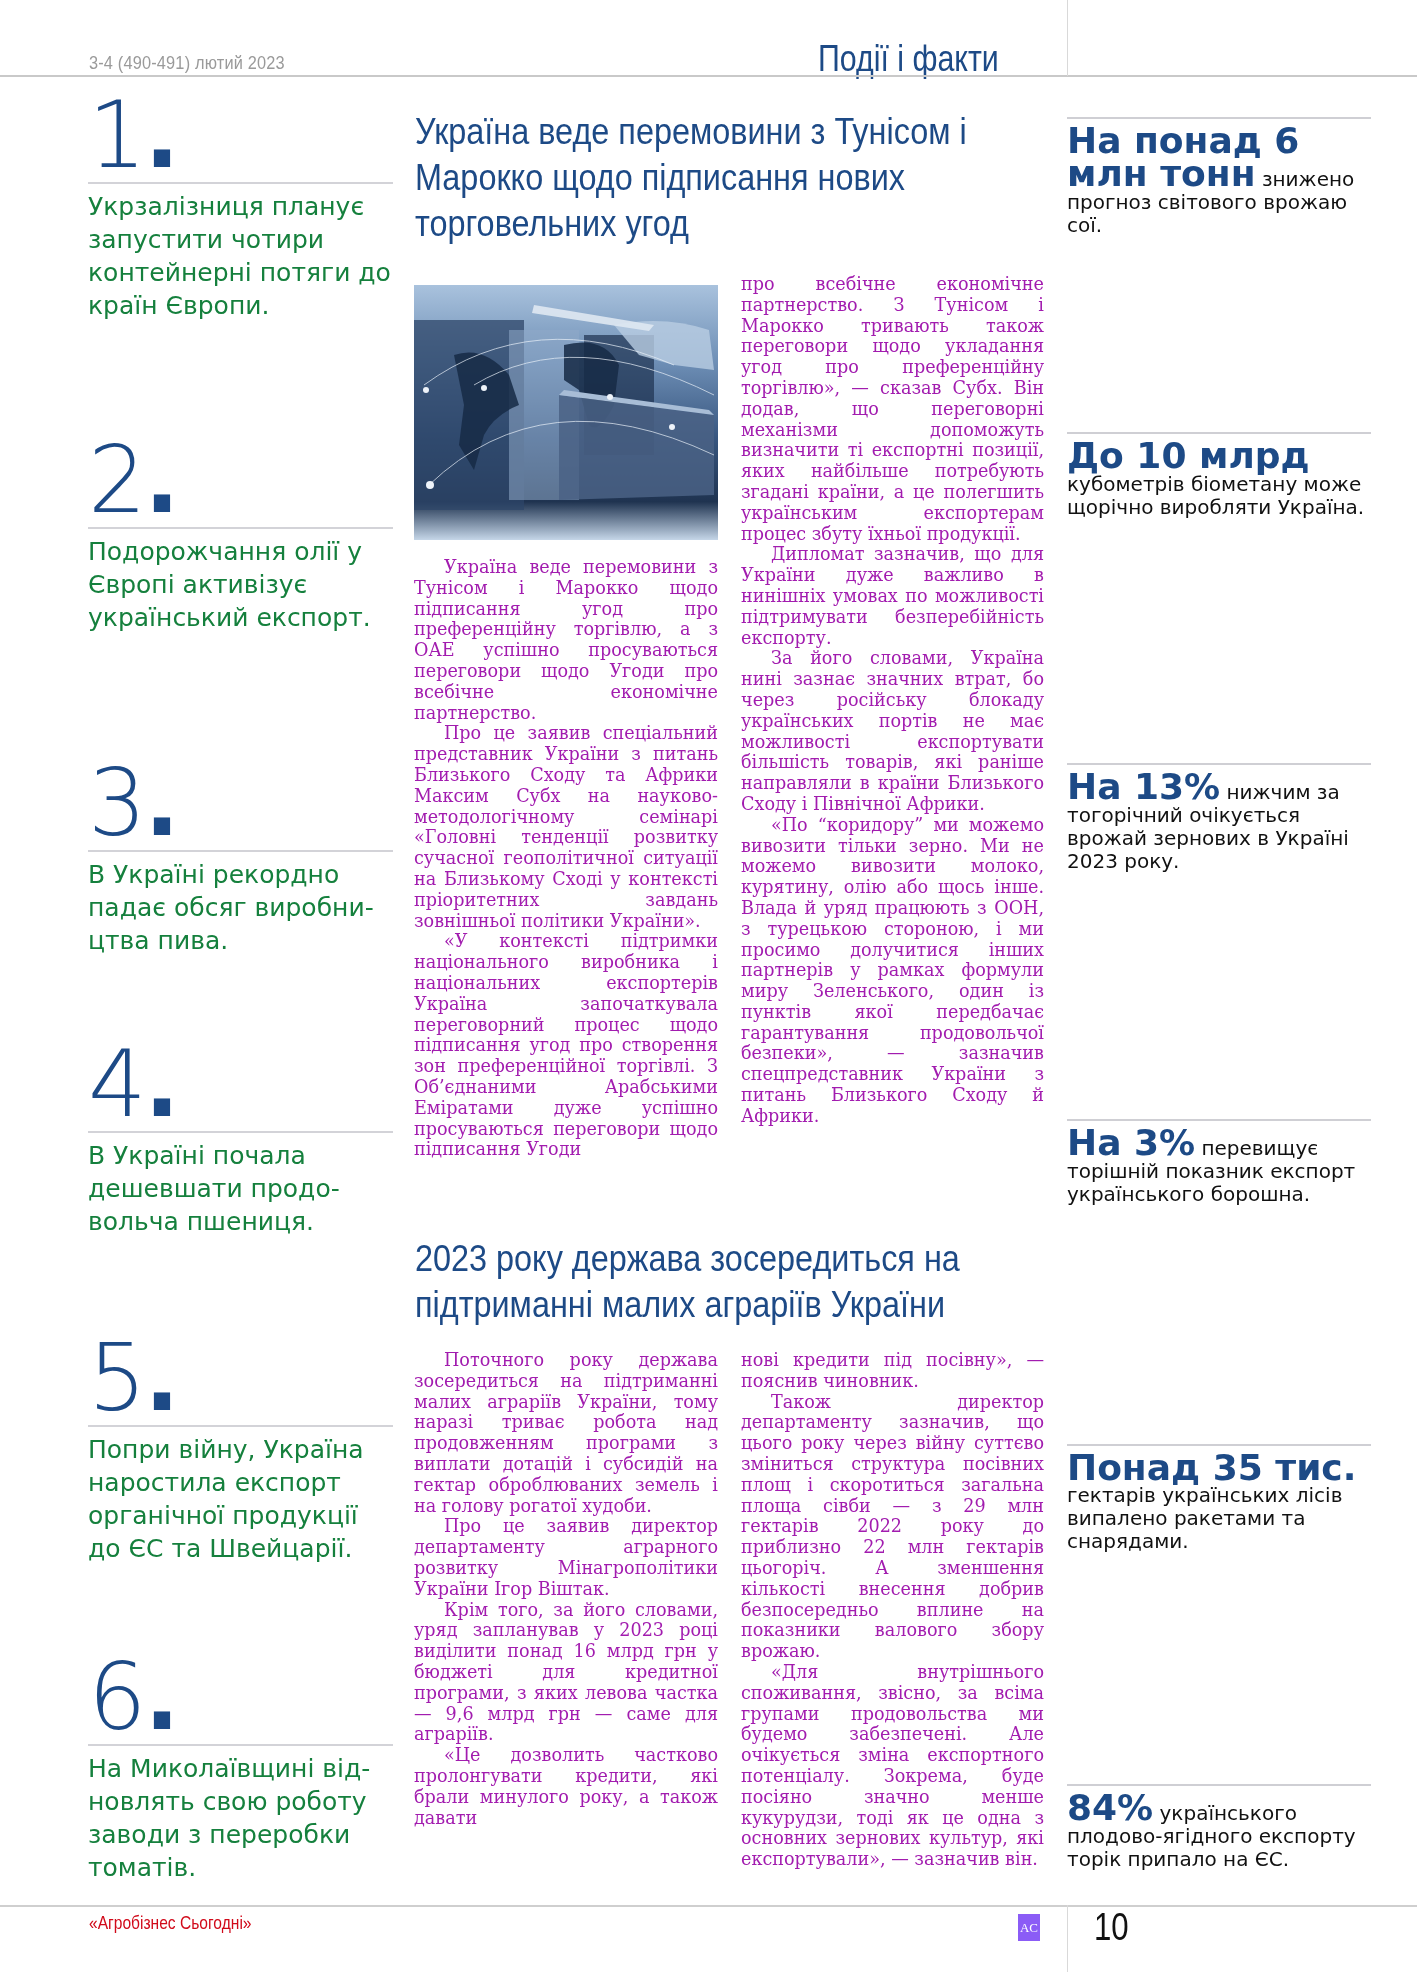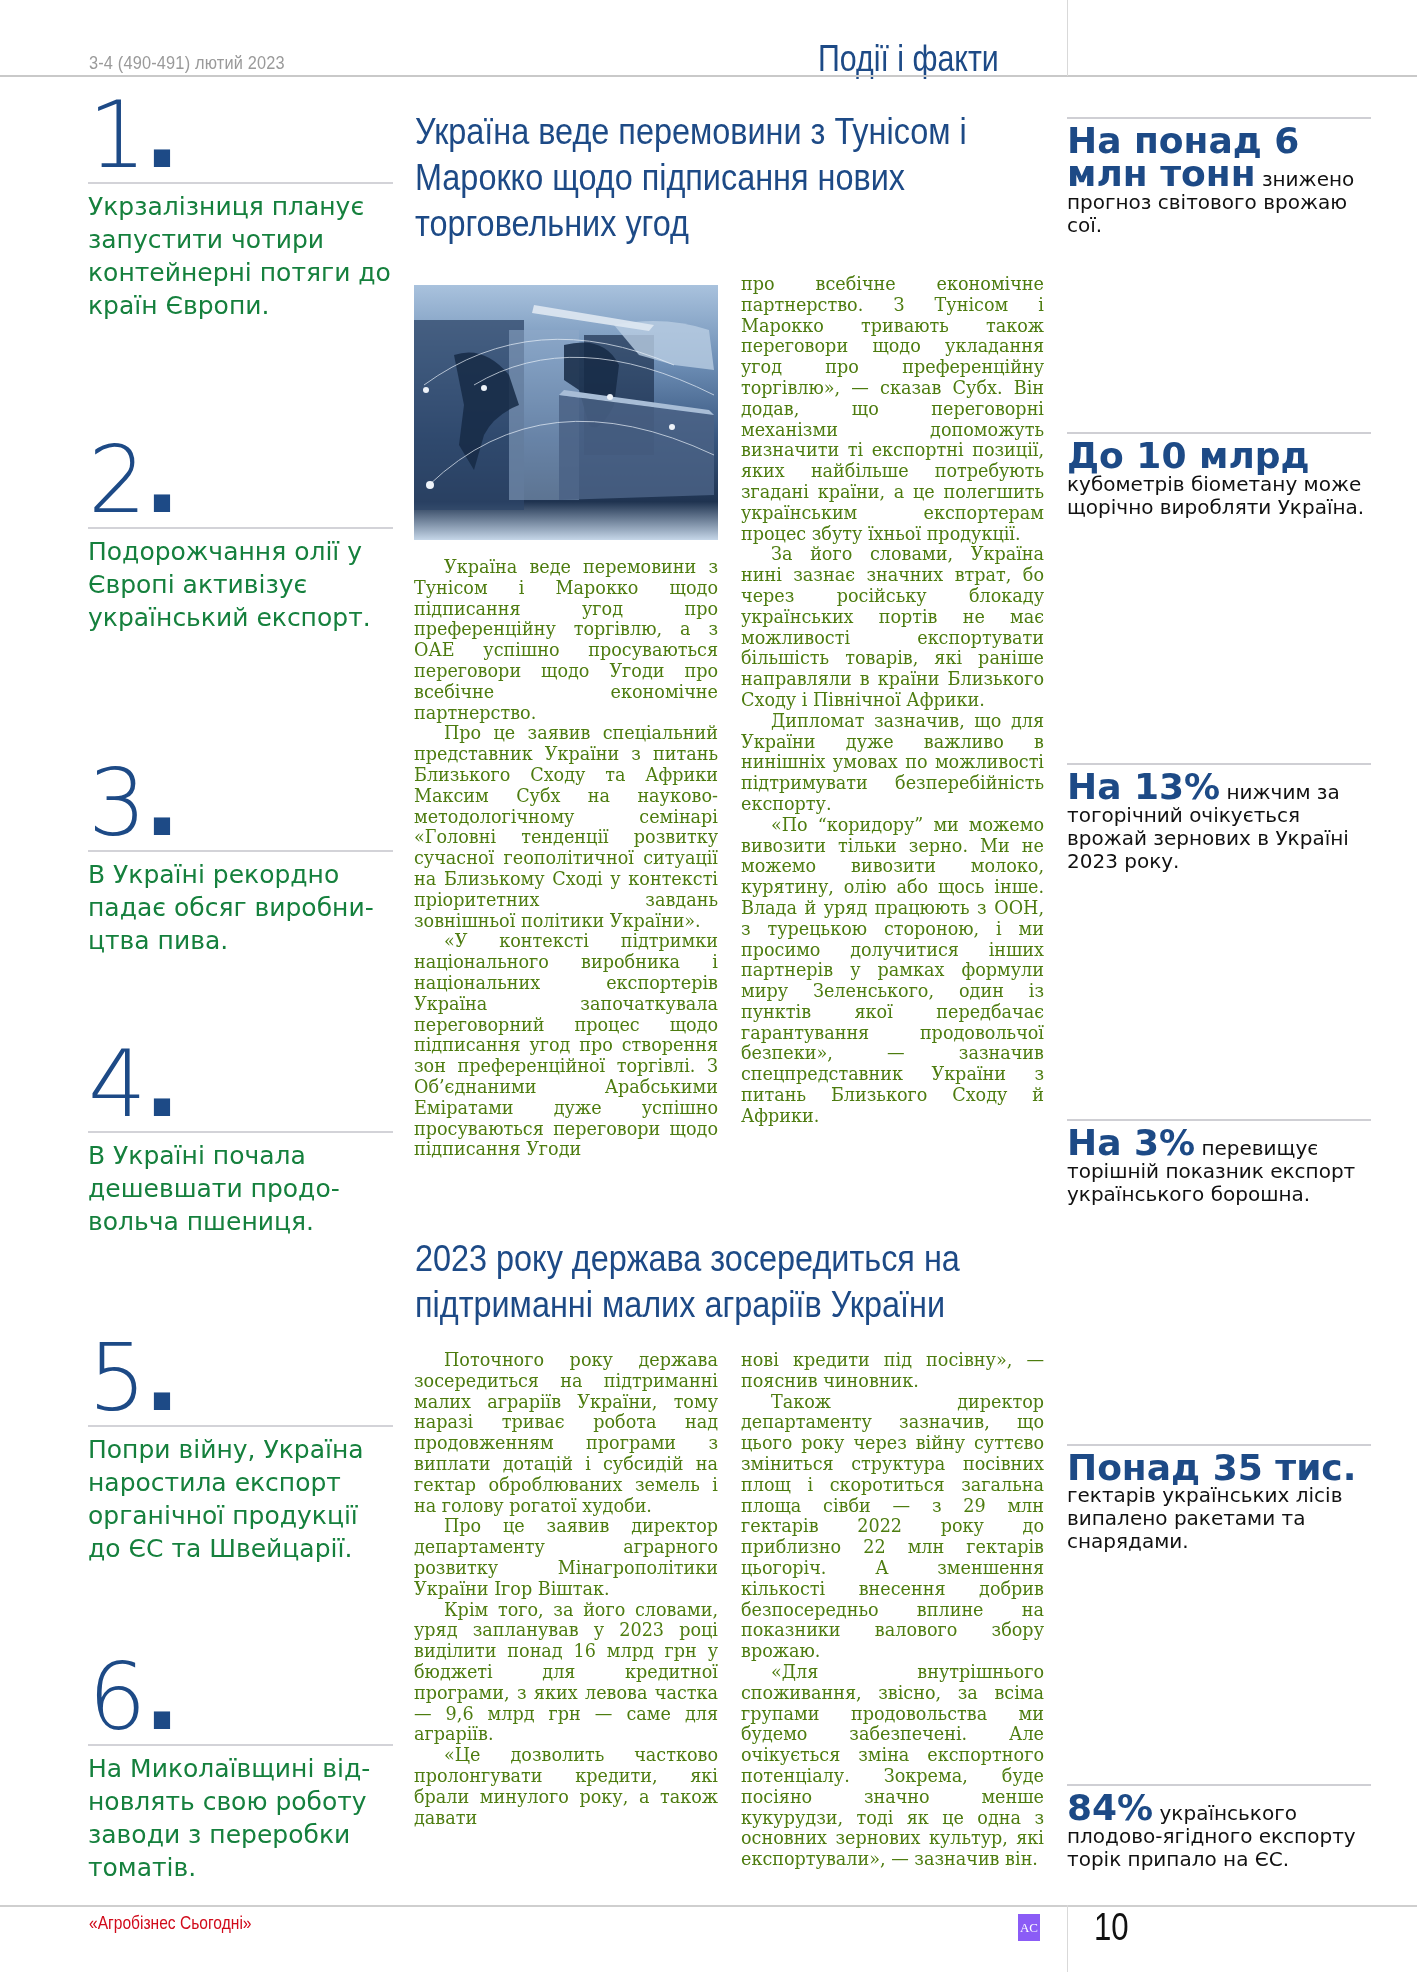--- a/index.html
+++ b/index.html
@@ -16,21 +16,21 @@
   .news-item { position: absolute; left: 88px; width: 305px; }
   .news-num { font-family: "DejaVu Sans", sans-serif; font-size: 92px; line-height: 80px; color: #1d4a86; font-weight: 300; letter-spacing: -2px; height: 86px; }
   .news-num .dot { font-weight: bold; }
   .news-rule { height: 2px; background: #d3d3d8; width: 305px; margin-bottom: 6px; }
   .news-text { font-family: "DejaVu Sans", sans-serif; font-size: 25px; line-height: 33px; color: #15803d; }
 
   
   .article-title { position: absolute; left: 415px; width: 640px; font-family: "Liberation Sans", sans-serif; font-size: 36px; line-height: 46px; color: #1d4a86; transform: scaleX(0.9); transform-origin: left; width: 712px; }
   .article-img { position: absolute; left: 414px; top: 285px; width: 304px; height: 255px; overflow: hidden;
      background: linear-gradient(180deg, #a9c2dd 0%, #6e8fb6 30%, #38567f 60%, #1f3350 85%, #c5d6e8 100%); }
-  .col { position: absolute; font-family: "DejaVu Serif", serif; font-size: 17.6px; line-height: 20.8px; color: #4d7c0f; text-align: justify; hyphens: manual; }
+  .col { position: absolute; font-family: "DejaVu Serif", serif; font-size: 17.6px; line-height: 20.8px; color: #a21caf; text-align: justify; hyphens: manual; }
   .col p { text-indent: 30px; }
   .col p.cont { text-indent: 0; }
 
   
   .fact { position: absolute; left: 1067px; width: 304px; }
   .fact-rule { height: 2px; background: #cfcfd4; margin-bottom: 6px; }
   .fact-body { font-family: "DejaVu Sans", sans-serif; font-size: 20px; line-height: 23px; color: #111; }
   .fact-big { font-family: "DejaVu Sans", sans-serif; font-weight: bold; font-size: 36px; line-height: 32px; color: #1d4a86; }
 
   
@@ -104,22 +104,22 @@
     </g>
   </svg>
 </div>
 <div class="col" style="left:414px; top:557px; width:304px;">
   <p>Україна веде перемовини з Тунісом і Марокко щодо підписання угод про преференційну торгівлю, а з ОАЕ успішно просуваються переговори щодо Угоди про всебічне економічне партнерство.</p>
   <p>Про це заявив спеціальний представник України з питань Близького Сходу та Африки Максим Субх на науково-методологічному семінарі «Головні тенденції розвитку сучасної геополітичної ситуації на Близькому Сході у контексті пріоритетних завдань зовнішньої політики України».</p>
   <p>«У контексті підтримки національного виробника і національних експортерів Україна започаткувала переговорний процес щодо підписання угод про створення зон преференційної торгівлі. З Об’єднаними Арабськими Еміратами дуже успішно просуваються переговори щодо підписання Угоди</p>
 </div>
 <div class="col" style="left:741px; top:274px; width:303px;">
   <p class="cont">про всебічне економічне партнерство. З Тунісом і Марокко тривають також переговори щодо укладання угод про преференційну торгівлю», — сказав Субх. Він додав, що переговорні механізми допоможуть визначити ті експортні позиції, яких найбільше потребують згадані країни, а це полегшить українським експортерам процес збуту їхньої продукції.</p>
+  <p>Дипломат зазначив, що для України дуже важливо в нинішніх умовах по можливості підтримувати безперебійність експорту.</p>
   <p>За його словами, Україна нині зазнає значних втрат, бо через російську блокаду українських портів не має можливості експортувати більшість товарів, які раніше направляли в країни Близького Сходу і Північної Африки.</p>
-  <p>Дипломат зазначив, що для України дуже важливо в нинішніх умовах по можливості підтримувати безперебійність експорту.</p>
   <p>«По “коридору” ми можемо вивозити тільки зерно. Ми не можемо вивозити молоко, курятину, олію або щось інше. Влада й уряд працюють з ООН, з турецькою стороною, і ми просимо долучитися інших партнерів у рамках формули миру Зеленського, один із пунктів якої передбачає гарантування продовольчої безпеки», — зазначив спецпредставник України з питань Близького Сходу й Африки.</p>
 </div>
 
 <div class="article-title" style="top:1236px">2023 року держава зосередиться на підтриманні малих аграріїв України</div>
 <div class="col" style="left:414px; top:1350px; width:304px;">
   <p>Поточного року держава зосередиться на підтриманні малих аграріїв України, тому наразі триває робота над продовженням програми з виплати дотацій і субсидій на гектар оброблюваних земель і на голову рогатої худоби.</p>
   <p>Про це заявив директор департаменту аграрного розвитку Мінагрополітики України Ігор Віштак.</p>
   <p>Крім того, за його словами, уряд запланував у 2023 році виділити понад 16 млрд грн у бюджеті для кредитної програми, з яких левова частка — 9,6 млрд грн — саме для аграріїв.</p>
   <p>«Це дозволить частково пролонгувати кредити, які брали минулого року, а також давати</p>
 </div>

